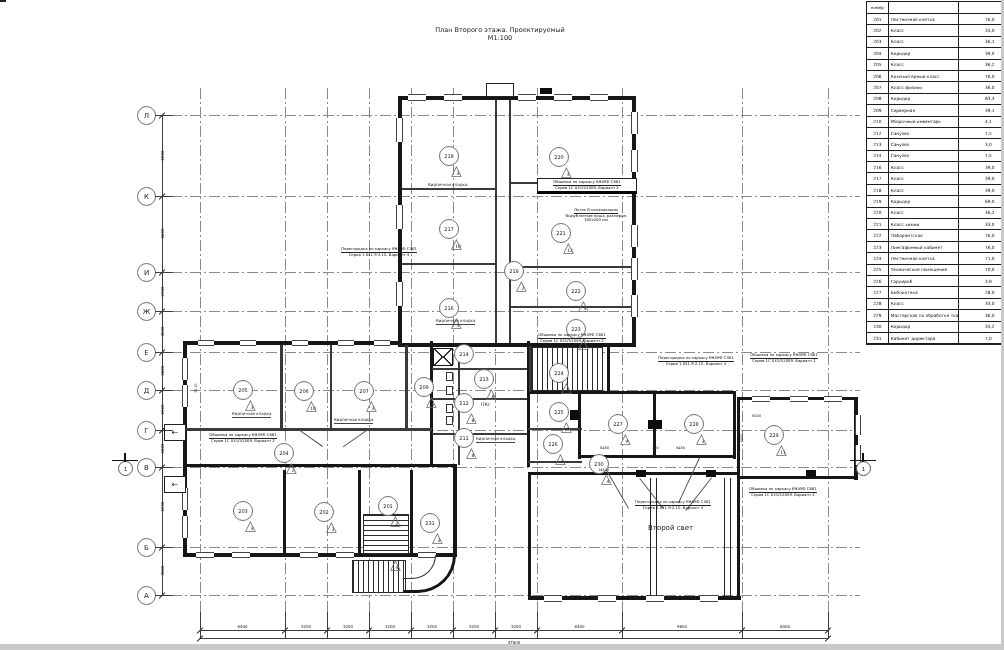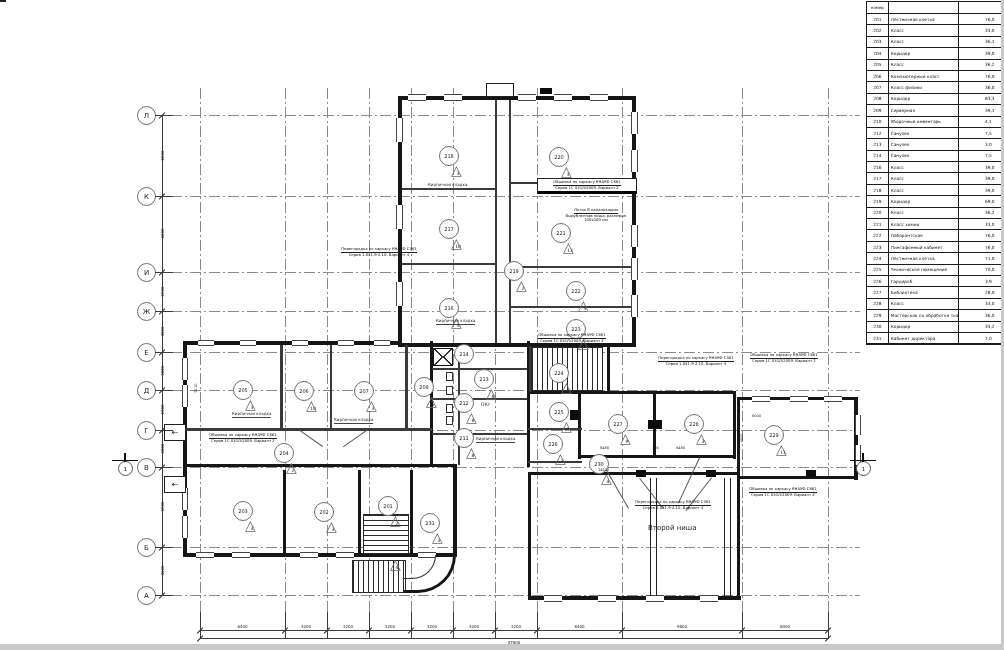--- a/index.html
+++ b/index.html
@@ -58,20 +58,24 @@
   .c1{width:24px;border-right:.8px solid #1c1c1c;display:flex;align-items:center;justify-content:center;}
   .c2{width:78px;border-right:.8px solid #1c1c1c;display:flex;align-items:center;padding-left:2px;
       overflow:hidden;white-space:nowrap;}
   .c3{width:95px;display:flex;align-items:center;padding-left:26px;white-space:nowrap;}
   .edge{position:absolute;background:#c9c9c9;}
 </style>
 </head>
 <body>
 
 <div id="sheet">
+  <div id="title">
+    <div>План Второго этажа. Проектируемый</div>
+    <div>М1:100</div>
+  </div>
 
   <div id="plan">
       <div class="gridH" style="left: 152px; top: 115px; width: 708px;"></div>
       <div class="gbubble" style="left: 137px; top: 106px;">Л</div>
       <div class="gridH" style="left: 152px; top: 196px; width: 708px;"></div>
       <div class="gbubble" style="left: 137px; top: 187px;">К</div>
       <div class="gridH" style="left: 152px; top: 272px; width: 708px;"></div>
       <div class="gbubble" style="left: 137px; top: 263px;">И</div>
       <div class="gridH" style="left: 152px; top: 311px; width: 708px;"></div>
       <div class="gbubble" style="left: 137px; top: 302px;">Ж</div>
@@ -380,21 +384,21 @@
         <div>Серия 1С 031Л/2009. Вариант 2</div>
       </div>
       <div class="note" style="left: 625px; top: 500px; width: 96px;">
         <div><span class="l1">Перегородка по каркасу КНАУФ С361</span></div>
         <div>Серия 1.031.9-2.10. Вариант 4</div>
       </div>
       <div class="note" style="left: 742px; top: 487px; width: 82px;">
         <div><span class="l1">Обшивка по каркасу КНАУФ С661</span></div>
         <div>Серия 1С 031Л/2009. Вариант 2</div>
       </div>
-      <div class="ptxt" style="left: 648px; top: 524px; font-size: 7px;">Второй ниша</div>
+      <div class="ptxt" style="left: 648px; top: 524px; font-size: 7px;">Второй свет</div>
       <div class="ptxt" style="left: 481px; top: 402px; font-size: 4.5px;">ПР2</div>
       <div class="ptxt" style="left: 600px; top: 446px; font-size: 3.5px;">8480</div>
       <div class="ptxt" style="left: 652px; top: 446px; font-size: 3.5px;">100</div>
       <div class="ptxt" style="left: 676px; top: 446px; font-size: 3.5px;">9480</div>
       <div class="ptxt" style="left: 598px; top: 468px; font-size: 3.5px;">14620</div>
       <div class="ptxt" style="left: 752px; top: 414px; font-size: 3.5px;">6000</div>
       <div class="ptxt" style="left: 738px; top: 436px; font-size: 3.5px; transform: rotate(-90deg);">4000</div>
       <div class="ptxt" style="left: 192px; top: 386px; font-size: 3.5px; transform: rotate(-90deg);">5110</div>
       <div class="entry" style="left: 164px; top: 424px;">←</div>
       <div class="entry" style="left: 164px; top: 476px;">←</div>

